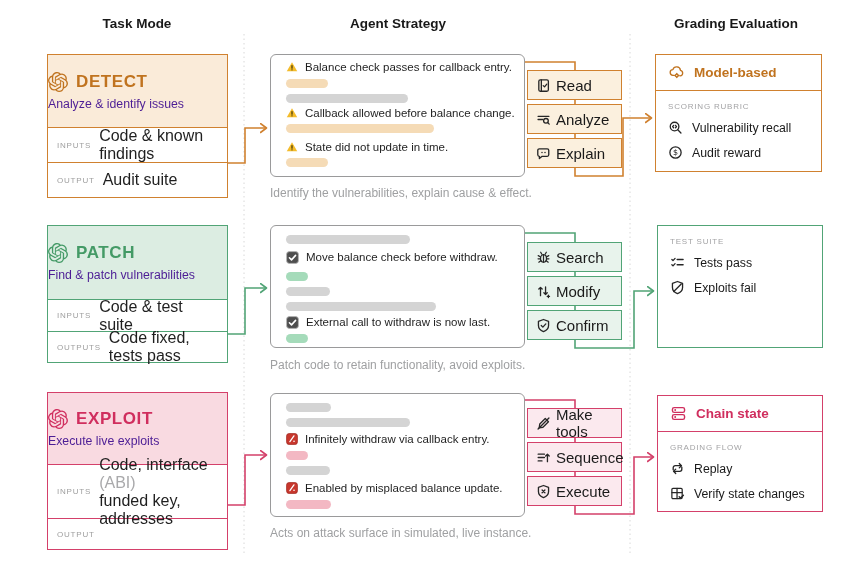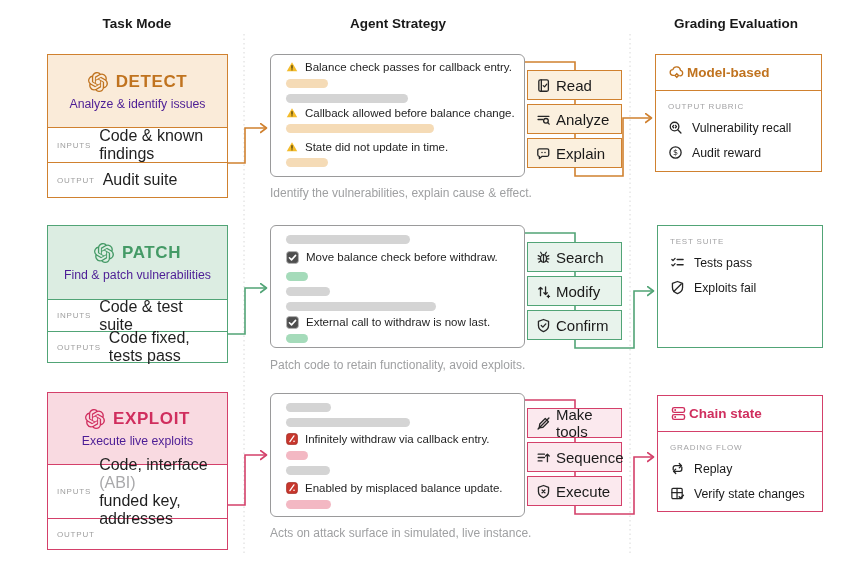--- a/index.html
+++ b/index.html
@@ -13,40 +13,40 @@
   .canvas{position:relative;width:868px;height:566px;background:#fff;overflow:hidden;
           font-family:"Liberation Sans","DejaVu Sans",sans-serif;color:var(--text_dark);}
   .wires{position:absolute;left:0;top:0;z-index:1;}
   .col-header{position:absolute;top:16px;transform:translateX(-50%);font-size:13.5px;font-weight:600;color:#191919;z-index:2;white-space:nowrap;}
 
   .row-detect{--accent:var(--orange);--accent_text:var(--orange_text);--head_fill:var(--orange_head);--btn_fill:var(--orange_btn);--bar:var(--orange_bar);}
   .row-patch {--accent:var(--green); --accent_text:var(--green_text); --head_fill:var(--green_head); --btn_fill:var(--green_btn); --bar:var(--green_bar);}
   .row-exploit{--accent:var(--pink);--accent_text:var(--pink_text);--head_fill:var(--pink_head);--btn_fill:var(--pink_btn);--bar:var(--pink_bar);}
 
   .task{position:absolute;left:47px;width:181px;border:1.5px solid var(--accent);background:#fff;box-sizing:border-box;z-index:2;}
-  .task-head{background:var(--head_fill);display:flex;flex-direction:column;align-items:center;justify-content:center;gap:5px;}
+  .task-head{background:var(--head_fill);display:flex;flex-direction:column;justify-content:center;gap:5px;}
   .task-title{display:flex;align-items:center;gap:8px;color:var(--accent_text);font-size:17px;font-weight:bold;letter-spacing:.6px;}
   .task-sub{font-size:12.3px;color:#4c1d95;}
   .io-row{border-top:1.5px solid var(--accent);display:flex;align-items:center;padding:0 9px;gap:8px;box-sizing:border-box;}
   .io-label{font-size:8px;letter-spacing:.8px;color:var(--label_gray);flex:none;}
   .io-value{flex:1;font-size:16px;color:var(--text_dark);line-height:18px;}
   .muted{color:#A9A9AB;}
 
   .panel{position:absolute;left:270px;width:255px;border:1.4px solid var(--panel_border);border-radius:6px;background:#fff;box-sizing:border-box;z-index:2;}
   .p-item{position:absolute;left:15px;display:flex;align-items:center;gap:7px;font-size:11.5px;color:var(--text_dark);white-space:nowrap;height:14px;}
   .bar{position:absolute;height:9px;border-radius:4.5px;}
   .bar.g{background:var(--gray_bar);} .bar.a{background:var(--bar);}
   .caption{position:absolute;left:270px;font-size:12px;color:var(--text_gray);z-index:2;white-space:nowrap;}
 
   .abtn{position:absolute;left:527px;width:95px;height:30px;border:1.5px solid var(--accent);background:var(--btn_fill);
         display:flex;align-items:center;padding:0 8px;gap:5px;box-sizing:border-box;z-index:2;}
   .abtn .lbl{flex:1;font-size:15px;color:#1a1a1a;}
 
   .grade{position:absolute;border:1.5px solid var(--accent);background:#fff;box-sizing:border-box;z-index:2;}
-  .grade-head{height:36px;display:flex;align-items:center;gap:2px;padding:0 12px;border-bottom:1.3px solid var(--accent);
+  .grade-head{height:36px;display:flex;align-items:center;gap:9px;padding:0 12px;border-bottom:1.3px solid var(--accent);
               color:var(--accent_text);font-size:13.5px;font-weight:600;box-sizing:border-box;}
   .grade-body{padding:9px 12px 0 12px;}
   .grade-section{font-size:8px;letter-spacing:.8px;color:#A3A3A5;margin:2px 0 9px 0;}
   .grade-item{display:flex;align-items:center;gap:9px;font-size:12.3px;color:#1a1a1a;margin-bottom:10px;white-space:nowrap;}
   .ic{flex:none;display:block;}
 </style>
 </head>
 <body>
 
 <div class="canvas">
@@ -163,21 +163,21 @@
   <div class="grade row-detect" style="left:655px;top:54px;width:167px;height:118px">
     <div class="grade-head">
       <svg class="ic" width="17" height="17" viewBox="0 0 18 18" fill="none" stroke="currentColor" stroke-width="1.4" stroke-linecap="round" stroke-linejoin="round">
           <path d="M12.9 12.6 a3 3 0 0 0 0.3 -5.9 a4.1 4.1 0 0 0 -8 -0.7 a3 3 0 0 0 0.2 6 h1"></path>
           <circle cx="9.3" cy="12.2" r="1.4"></circle>
           <path d="M9.3 10 v0.8 M9.3 13.6 v0.8 M7.1 12.2 h0.8 M11 12.2 h0.8"></path>
         </svg>
       <span>Model-based</span>
     </div>
     <div class="grade-body">
-      <div class="grade-section">OUTPUT RUBRIC</div>
+      <div class="grade-section">SCORING RUBRIC</div>
       <div class="grade-item">
         <svg class="ic" width="15" height="15" viewBox="0 0 16 16" fill="none" stroke="#262626" stroke-width="1.4" stroke-linecap="round" stroke-linejoin="round">
             <circle cx="7" cy="7" r="4.6"></circle>
             <path d="M10.4 10.4 L13.8 13.8"></path>
             <path d="M6 5.7 L4.9 7 L6 8.3 M8 5.7 L9.1 7 L8 8.3"></path>
           </svg>
         <span>Vulnerability recall</span>
       </div>
       <div class="grade-item">
         <svg class="ic" width="15" height="15" viewBox="0 0 16 16" fill="none" stroke="#262626" stroke-width="1.4" stroke-linecap="round">

